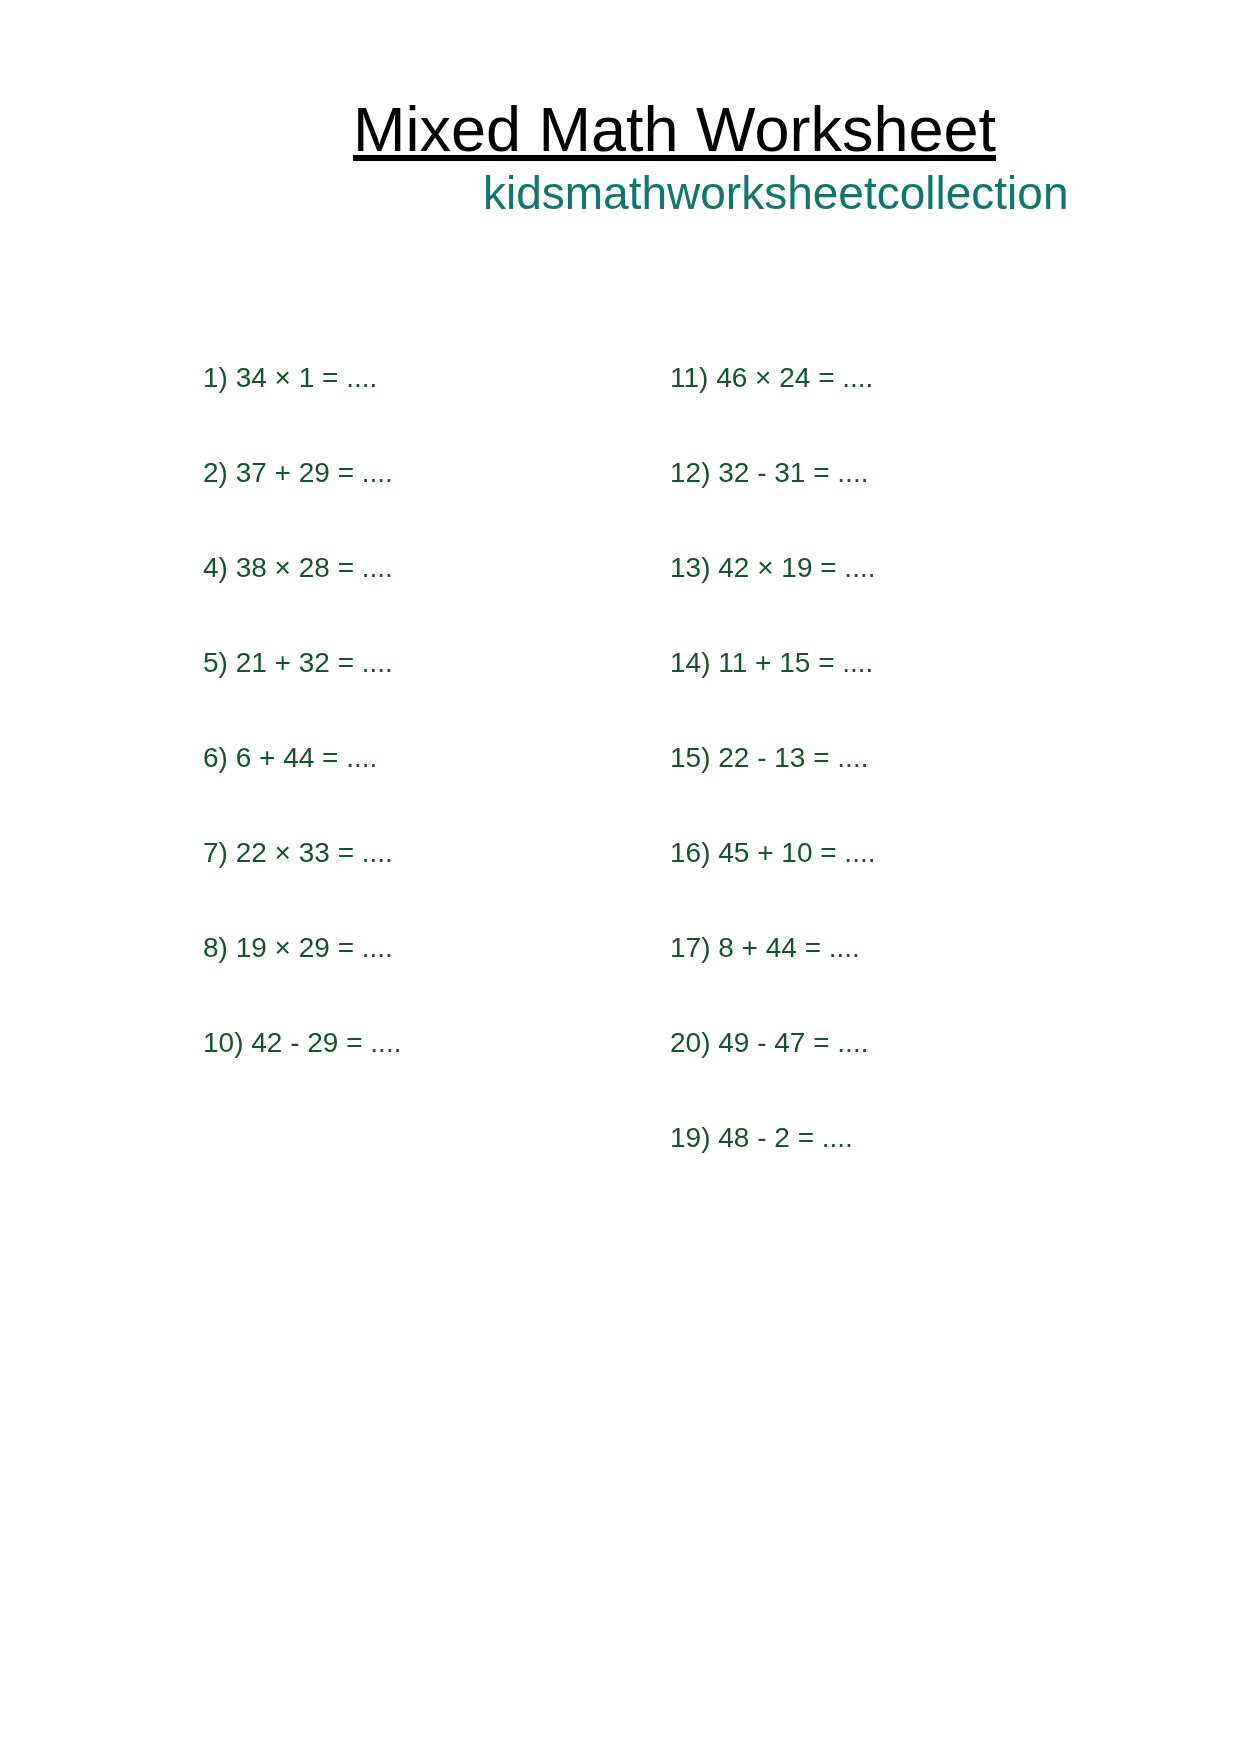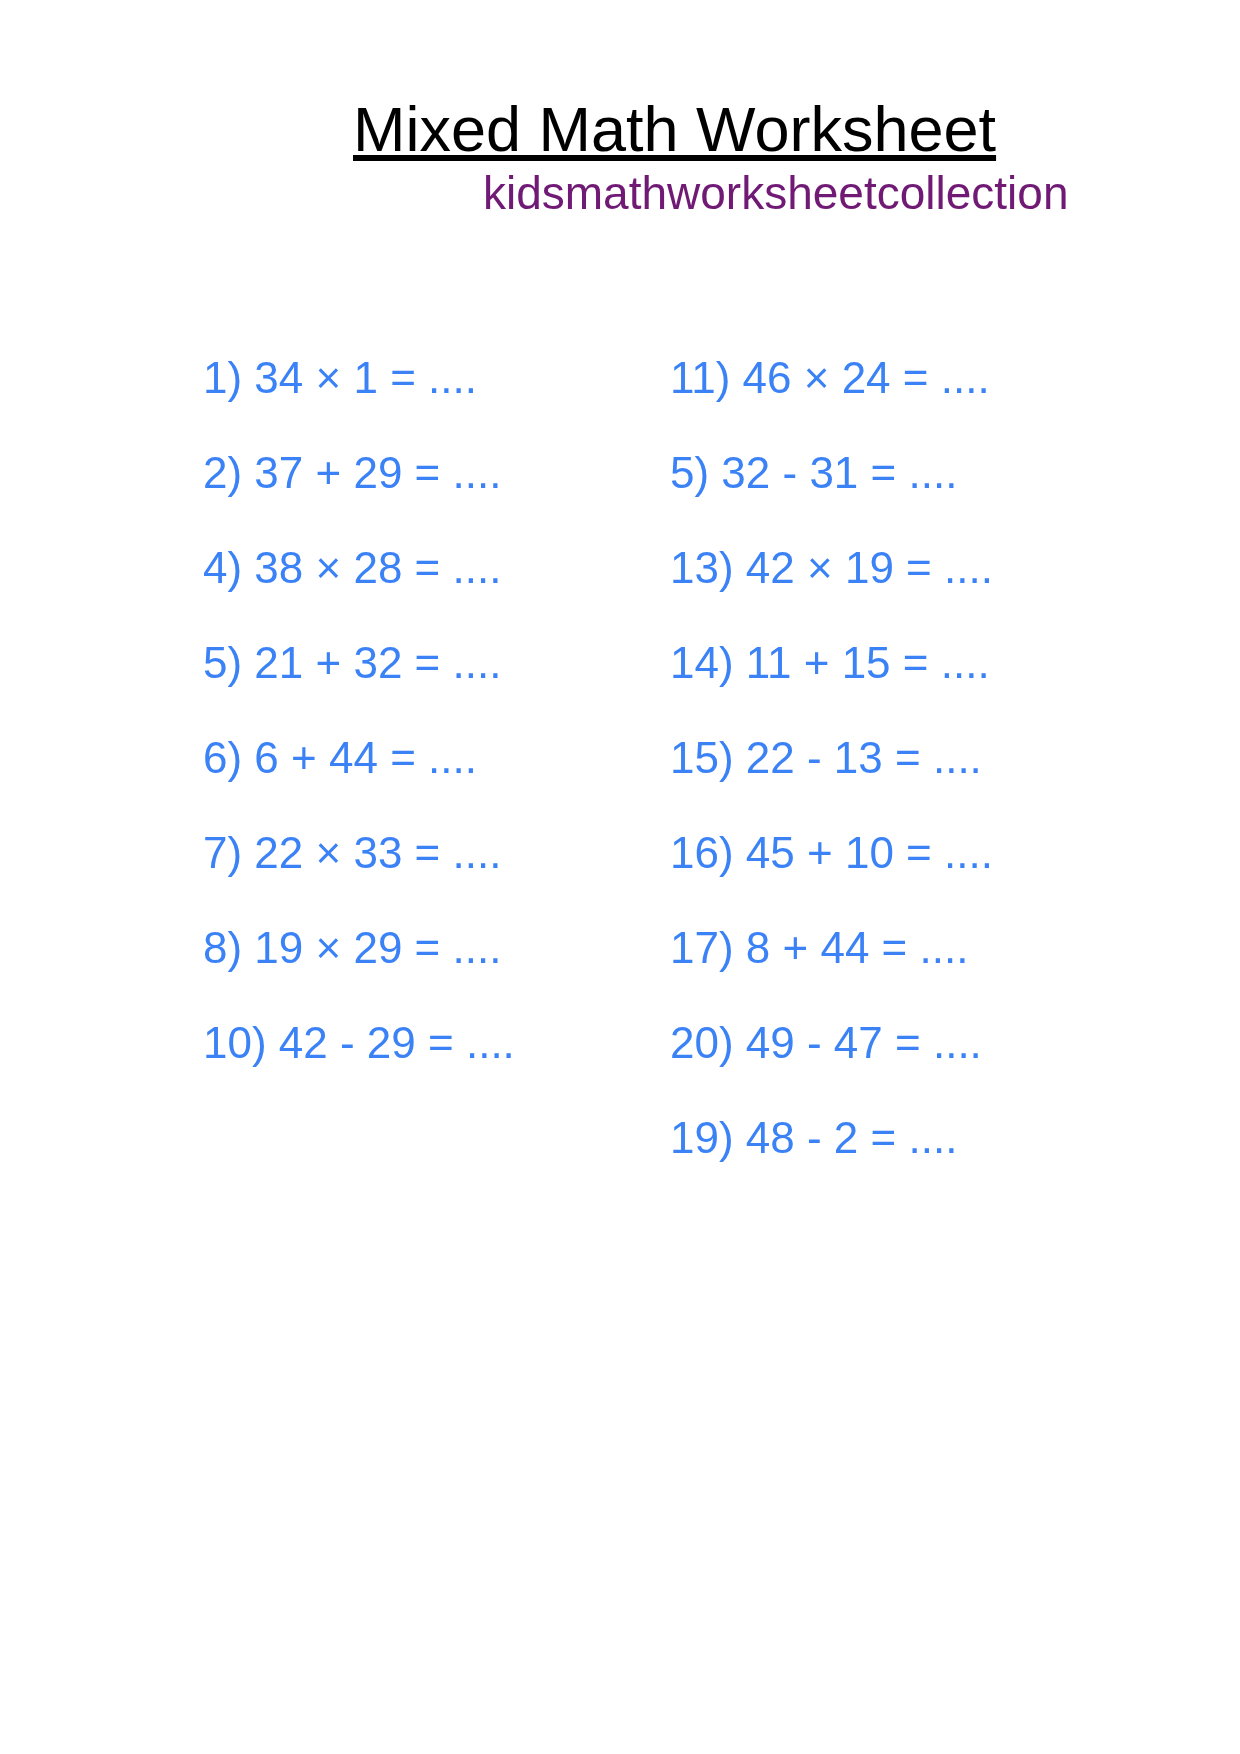--- a/index.html
+++ b/index.html
@@ -30,29 +30,29 @@
   }
   .subtitle {
     position: absolute;
     left: 483px;
     top: 170px;
     margin: 0;
     font-size: 46px;
     font-weight: 400;
     line-height: 1;
     white-space: nowrap;
-    color: #701a75;
+    color: #0f766e;
   }
   .col {
     position: absolute;
     top: 330px;
-    font-size: 44px;
+    font-size: 28px;
     line-height: 95px;
     white-space: nowrap;
-    color: #3b82f6;
+    color: #14532d;
   }
   .col-left  { left: 203px; }
   .col-right { left: 670px; }
   .problem-row { height: 95px; }
 </style>
 </head>
 <body>
 
 <div class="page">
 
@@ -65,21 +65,21 @@
     <div class="problem-row">4) 38 × 28 = ....</div>
     <div class="problem-row">5) 21 + 32 = ....</div>
     <div class="problem-row">6) 6 + 44 = ....</div>
     <div class="problem-row">7) 22 × 33 = ....</div>
     <div class="problem-row">8) 19 × 29 = ....</div>
     <div class="problem-row">10) 42 - 29 = ....</div>
   </div>
 
   <div class="col col-right">
     <div class="problem-row">11) 46 × 24 = ....</div>
-    <div class="problem-row">5) 32 - 31 = ....</div>
+    <div class="problem-row">12) 32 - 31 = ....</div>
     <div class="problem-row">13) 42 × 19 = ....</div>
     <div class="problem-row">14) 11 + 15 = ....</div>
     <div class="problem-row">15) 22 - 13 = ....</div>
     <div class="problem-row">16) 45 + 10 = ....</div>
     <div class="problem-row">17) 8 + 44 = ....</div>
     <div class="problem-row">20) 49 - 47 = ....</div>
     <div class="problem-row">19) 48 - 2 = ....</div>
   </div>
 
 </div>

